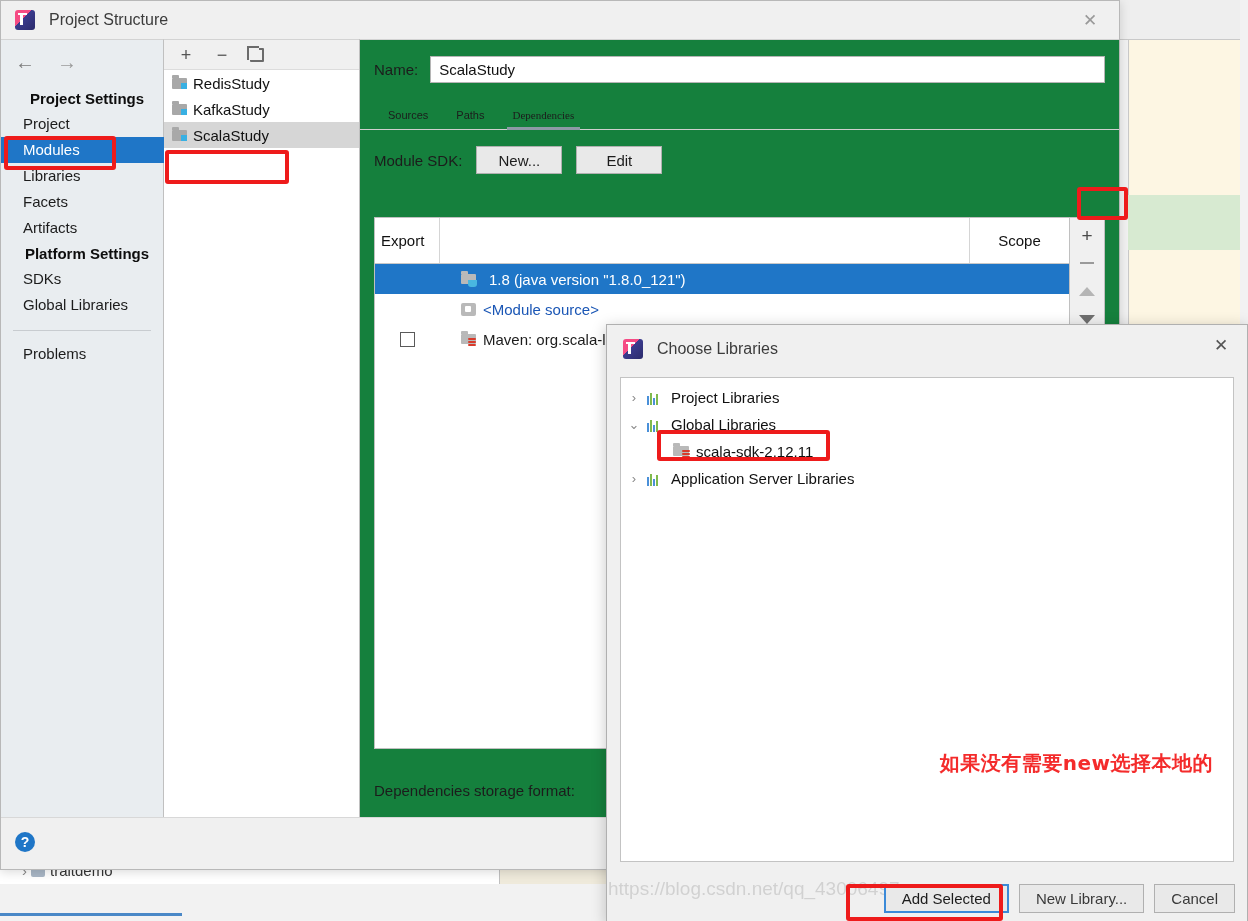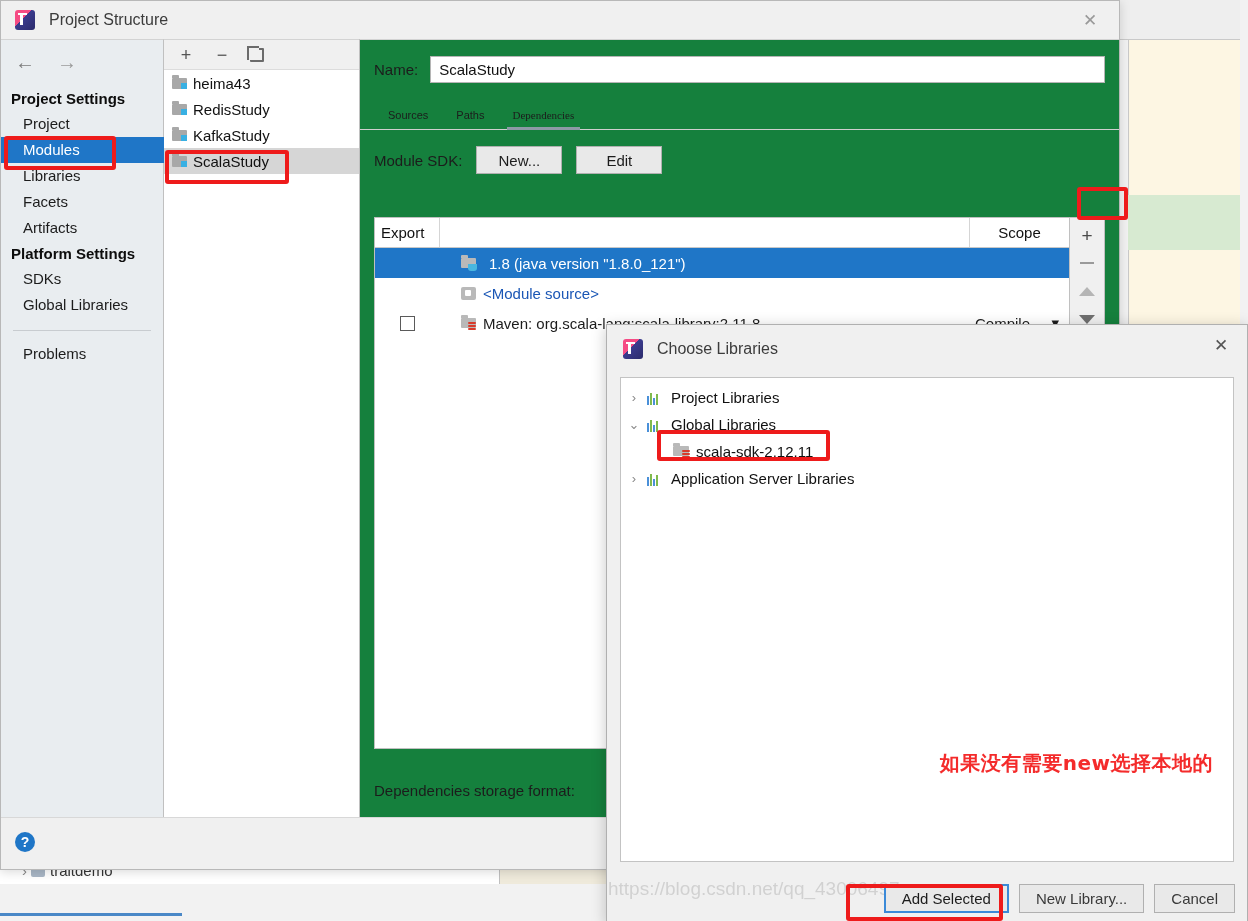--- a/index.html
+++ b/index.html
@@ -104,21 +104,21 @@
 
   
   .ps-nav {
     position:absolute; left:0; top:0; width:163px; bottom:52px;
     background:#e9edf0; border-right:1px solid #c0c0c0; border-top:1px solid #d3d3d3;
   }
   .nav-arrows { display:flex; gap:22px; padding:12px 0 14px 14px; }
   .nav-arrow { color:#9a9a9a; font-size:20px; line-height:1; }
   .nav-arrow.back { color:#7b7b7b; }
   .nav-group-title {
-    font-weight:bold; font-size:15px; color:#0d0d0d; padding:4px 0 4px 10px;
+    font-weight:bold; font-size:15px; color:#0d0d0d; padding:4px 0 4px 10px;text-align:center;
   }
   .nav-item {
     font-size:15px; color:#1c1c1c; padding:3px 0 3px 22px; line-height:20px;
   }
   .nav-item.selected {
     background:#1f76c7; color:#ffffff; margin-right:-1px;
   }
   .nav-sep {
     height:1px; background:#c8ccd0; margin:12px 12px 10px 12px;
   }
@@ -222,21 +222,21 @@
   
   .dep-wrap {
     position:absolute; left:14px; right:14px; top:177px; bottom:68px;
     display:flex;
   }
   .dep-table {
     flex:1; background:#ffffff; border:1px solid #c0c0c0; border-right:none;
     overflow:hidden;
   }
   .dep-head {
-    display:flex; height:30px; background:#ffffff;
+    display:flex; height:46px; background:#ffffff;
     border-bottom:1px solid #c8c8c8; align-items:center;
     font-size:15px; color:#111;
   }
   .dep-head .c-export { width:64px; padding-left:6px; }
   .dep-head .c-mid { flex:1; border-left:1px solid #d5d5d5; height:100%; }
   .dep-head .c-scope {
     width:100px; border-left:1px solid #d5d5d5; height:100%;
     display:flex; align-items:center; justify-content:center;
   }
   .dep-row {
@@ -441,27 +441,20 @@
           <span class="tb-ico">+</span>
           <span class="tb-ico">−</span>
           <span class="tb-copy"></span>
         </div>
 
         <div class="mod-row">
           <span class="mod-ico">
               <span class="f"></span>
               <span class="b"></span>
             </span>
-          <span>heima43</span>
-        </div>
-        <div class="mod-row">
-          <span class="mod-ico">
-              <span class="f"></span>
-              <span class="b"></span>
-            </span>
           <span>RedisStudy</span>
         </div>
         <div class="mod-row">
           <span class="mod-ico">
               <span class="f"></span>
               <span class="b"></span>
             </span>
           <span>KafkaStudy</span>
         </div>
         <div class="mod-row selected">

